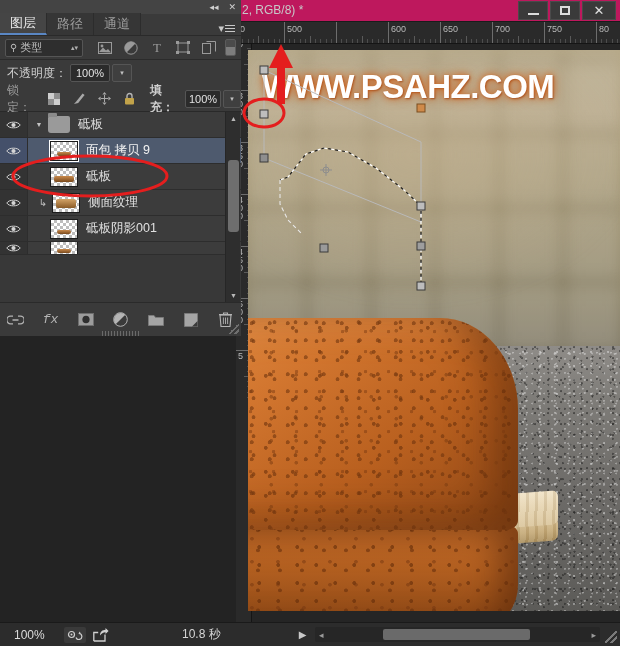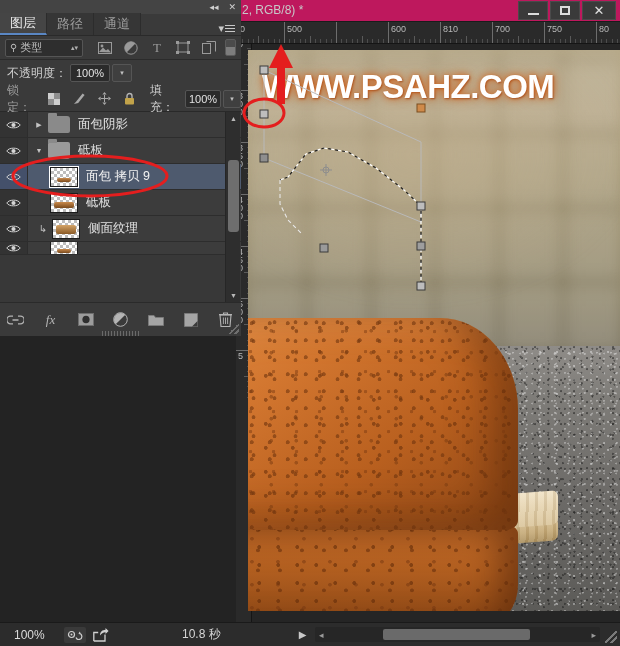--- a/index.html
+++ b/index.html
@@ -294,21 +294,21 @@
   }
 
   .lock-row {
     position: absolute; left: 0; top: 86px; width: 241px; height: 26px;
     display: flex; align-items: center; background: #3a3a3a;
     border-bottom: 1px solid #292929;
   }
   .lock-label { margin-left: 7px; font-size: 12px; color: #9b9b9b; }
   .lock-icons { display: flex; align-items: center; gap: 11px; margin-left: 8px; }
   .lock-ico { width: 14px; height: 14px; display: flex; align-items: center; justify-content: center; color: #a8a8a8; }
-  .fill-label { margin-left: 14px; font-size: 12px; color: #cfcfcf; }
+  .fill-label { margin-left: 14px; font-size: 12px; color: #cfcfcf; font-weight: bold; }
 
   
   .layer-list {
     position: absolute; left: 0; top: 112px; width: 241px; height: 190px;
     background: #383838; overflow: hidden;
   }
   .layer-row {
     position: relative; display: flex; align-items: center;
     height: 26px; border-bottom: 1px solid #2d2d2d; background: #3c3c3c;
   }
@@ -445,21 +445,21 @@
         <div class="tickmin" style="left: 157.2px;"></div>
         <div class="tickmin" style="left: 162.4px;"></div>
         <div class="tickmin" style="left: 167.6px;"></div>
         <div class="tickmin" style="left: 172.8px;"></div>
         <div class="tickmid" style="left: 178px;"></div>
         <div class="tickmin" style="left: 183.2px;"></div>
         <div class="tickmin" style="left: 188.4px;"></div>
         <div class="tickmin" style="left: 193.6px;"></div>
         <div class="tickmin" style="left: 198.8px;"></div>
         <div class="tickmajor" style="left: 204px;"></div>
-        <div class="rlabel" style="left: 207px;">810</div>
+        <div class="rlabel" style="left: 207px;">650</div>
         <div class="tickmin" style="left: 209.2px;"></div>
         <div class="tickmin" style="left: 214.4px;"></div>
         <div class="tickmin" style="left: 219.6px;"></div>
         <div class="tickmin" style="left: 224.8px;"></div>
         <div class="tickmid" style="left: 230px;"></div>
         <div class="tickmin" style="left: 235.2px;"></div>
         <div class="tickmin" style="left: 240.4px;"></div>
         <div class="tickmin" style="left: 245.6px;"></div>
         <div class="tickmin" style="left: 250.8px;"></div>
         <div class="tickmajor" style="left: 256px;"></div>
@@ -764,31 +764,20 @@
             </svg>
         </span>
       </div>
       <span class="fill-label">填充：</span>
       <div class="num-field">100%</div>
       <div class="num-caret">▾</div>
     </div>
 
     <div class="layer-list">
 
-      <div class="layer-row">
-        <div class="eye-cell">
-          <svg width="15" height="10" viewBox="0 0 15 10">
-              <path d="M0.8 5 C3 1.2 12 1.2 14.2 5 C12 8.8 3 8.8 0.8 5 Z" fill="none" stroke="#d5d5d5" stroke-width="1"></path>
-              <circle cx="7.5" cy="5" r="2.1" fill="#d5d5d5"></circle>
-            </svg>
-        </div>
-        <span class="expander">▶</span>
-        <span class="folder-ico"></span>
-        <span class="layer-name">面包阴影</span>
-      </div>
 
       <div class="layer-row">
         <div class="eye-cell">
           <svg width="15" height="10" viewBox="0 0 15 10">
               <path d="M0.8 5 C3 1.2 12 1.2 14.2 5 C12 8.8 3 8.8 0.8 5 Z" fill="none" stroke="#d5d5d5" stroke-width="1"></path>
               <circle cx="7.5" cy="5" r="2.1" fill="#d5d5d5"></circle>
             </svg>
         </div>
         <span class="expander">▼</span>
         <span class="folder-ico open"></span>
@@ -831,20 +820,33 @@
             </svg>
         </div>
         <span class="clip-arrow">↳</span>
         <span class="thumb" style="margin-left:2px;">
             <span class="thumb-content wide" style="top:30%;height:48%;background:linear-gradient(180deg,#d4a468,#8a5a26);"></span>
           </span>
         <span class="layer-name">侧面纹理</span>
       </div>
 
 
+      <div class="layer-row">
+        <div class="eye-cell">
+          <svg width="15" height="10" viewBox="0 0 15 10">
+              <path d="M0.8 5 C3 1.2 12 1.2 14.2 5 C12 8.8 3 8.8 0.8 5 Z" fill="none" stroke="#d5d5d5" stroke-width="1"></path>
+              <circle cx="7.5" cy="5" r="2.1" fill="#d5d5d5"></circle>
+            </svg>
+        </div>
+        <span style="width:18px;"></span>
+        <span class="thumb">
+            <span class="thumb-content"></span>
+          </span>
+        <span class="layer-name">砥板阴影001</span>
+      </div>
 
       <div class="layer-row partial">
         <div class="eye-cell">
           <svg width="15" height="10" viewBox="0 0 15 10">
               <path d="M0.8 5 C3 1.2 12 1.2 14.2 5 C12 8.8 3 8.8 0.8 5 Z" fill="none" stroke="#d5d5d5" stroke-width="1"></path>
               <circle cx="7.5" cy="5" r="2.1" fill="#d5d5d5"></circle>
             </svg>
         </div>
         <span style="width:18px;"></span>
         <span class="thumb">
@@ -863,21 +865,21 @@
     <svg style="position:absolute;left:0;top:112px;width:241px;height:190px;pointer-events:none;" viewBox="0 0 241 190">
       <ellipse cx="90" cy="64" rx="77" ry="20" fill="none" stroke="#e41e1e" stroke-width="3"></ellipse>
     </svg>
 
     <div class="panel-bottom">
       <span class="pb-ico">
         <svg width="17" height="10" viewBox="0 0 17 10">
             <path d="M6 1.2 H3.6 a3.8 3.8 0 0 0 0 7.6 H6 M11 1.2 h2.4 a3.8 3.8 0 0 1 0 7.6 H11 M5.5 5 h6" fill="none" stroke="#b4b4b4" stroke-width="1.3"></path>
           </svg>
       </span>
-      <span class="pb-ico" style="font-style:italic;font-size:13px;font-family:Liberation Serif, serif;">fx</span>
+      <span class="pb-ico" style="font-style:italic;font-size:13px;font-family:Liberation Mono, monospace;">fx</span>
       <span class="pb-ico">
         <svg width="16" height="13" viewBox="0 0 16 13">
             <rect x="0.5" y="0.5" width="15" height="12" fill="#9c9c9c" stroke="#6e6e6e"></rect>
             <ellipse cx="8" cy="6.5" rx="3.6" ry="3.8" fill="#2f2f2f"></ellipse>
           </svg>
       </span>
       <span class="pb-ico">
         <svg width="15" height="15" viewBox="0 0 15 15">
             <circle cx="7.5" cy="7.5" r="6.8" fill="none" stroke="#b4b4b4"></circle>
             <path d="M2.7 12.3 A6.8 6.8 0 0 1 12.3 2.7 Z" fill="#b4b4b4"></path>

